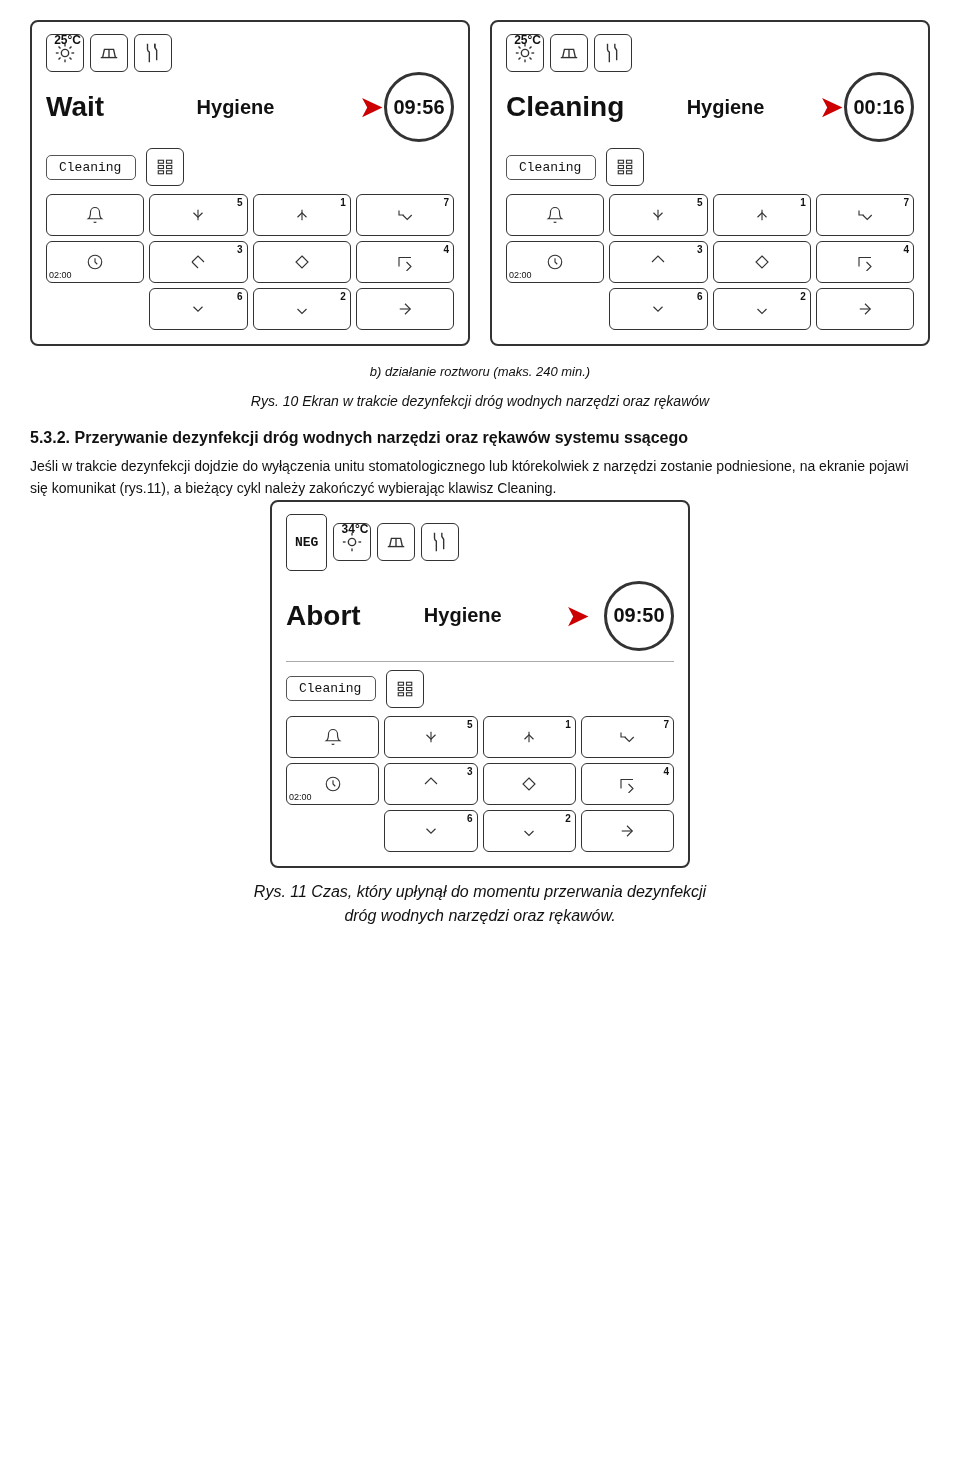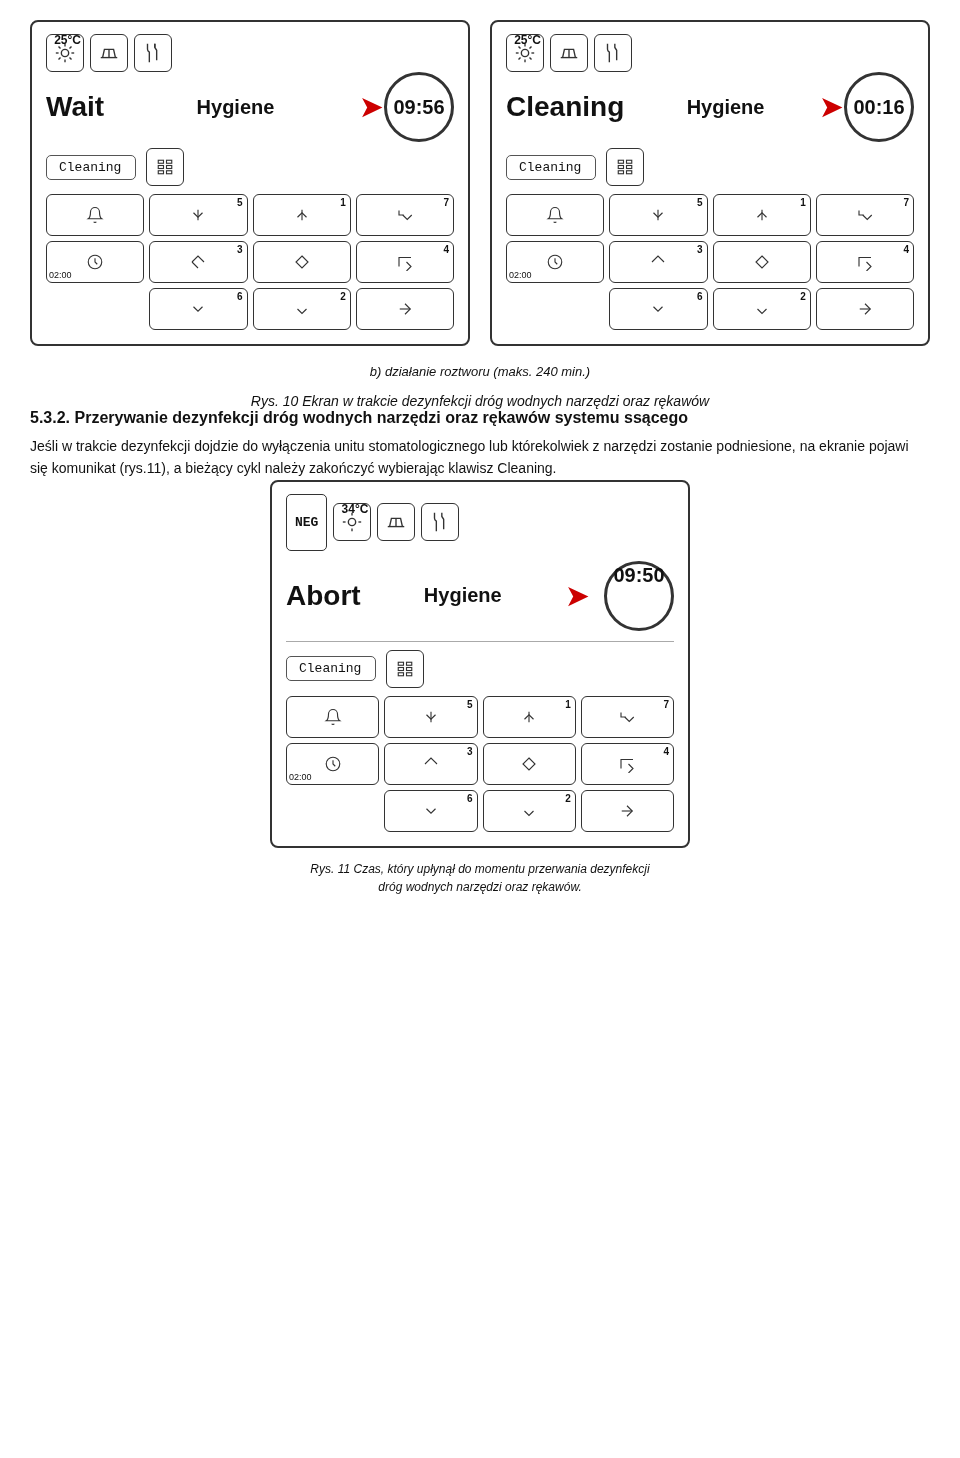--- a/index.html
+++ b/index.html
@@ -154,20 +154,21 @@
       text-align: center;
       font-style: italic;
       font-size: 13px;
     }
 
     
     .fig-caption {
       text-align: center;
       font-size: 14px;
       font-style: italic;
+      margin-bottom: 20px;
     }
 
     
     .section-title {
       font-size: 16px;
       font-weight: bold;
       margin-bottom: 8px;
     }
 
     .section-text {
@@ -218,39 +219,39 @@
       font-weight: bold;
     }
 
     .bp-hygiene {
       font-size: 20px;
       font-weight: bold;
     }
 
     .bp-time {
       display: inline-flex;
-      align-items: flex-start;
+      align-items: center;
       justify-content: center;
       border: 3px solid #333;
       border-radius: 50%;
       width: 70px;
       height: 70px;
       font-size: 20px;
       font-weight: bold;
     }
 
     .divider-line {
       border: none;
       border-top: 1px solid #aaa;
       margin: 8px 0;
     }
 
     .final-caption {
       text-align: center;
-      font-size: 12px;
+      font-size: 16px;
       font-style: italic;
       margin-top: 12px;
       line-height: 1.5;
     }
 
     .arrow-red {
       display: inline-block;
       color: #cc0000;
       font-size: 30px;
       line-height: 1;

